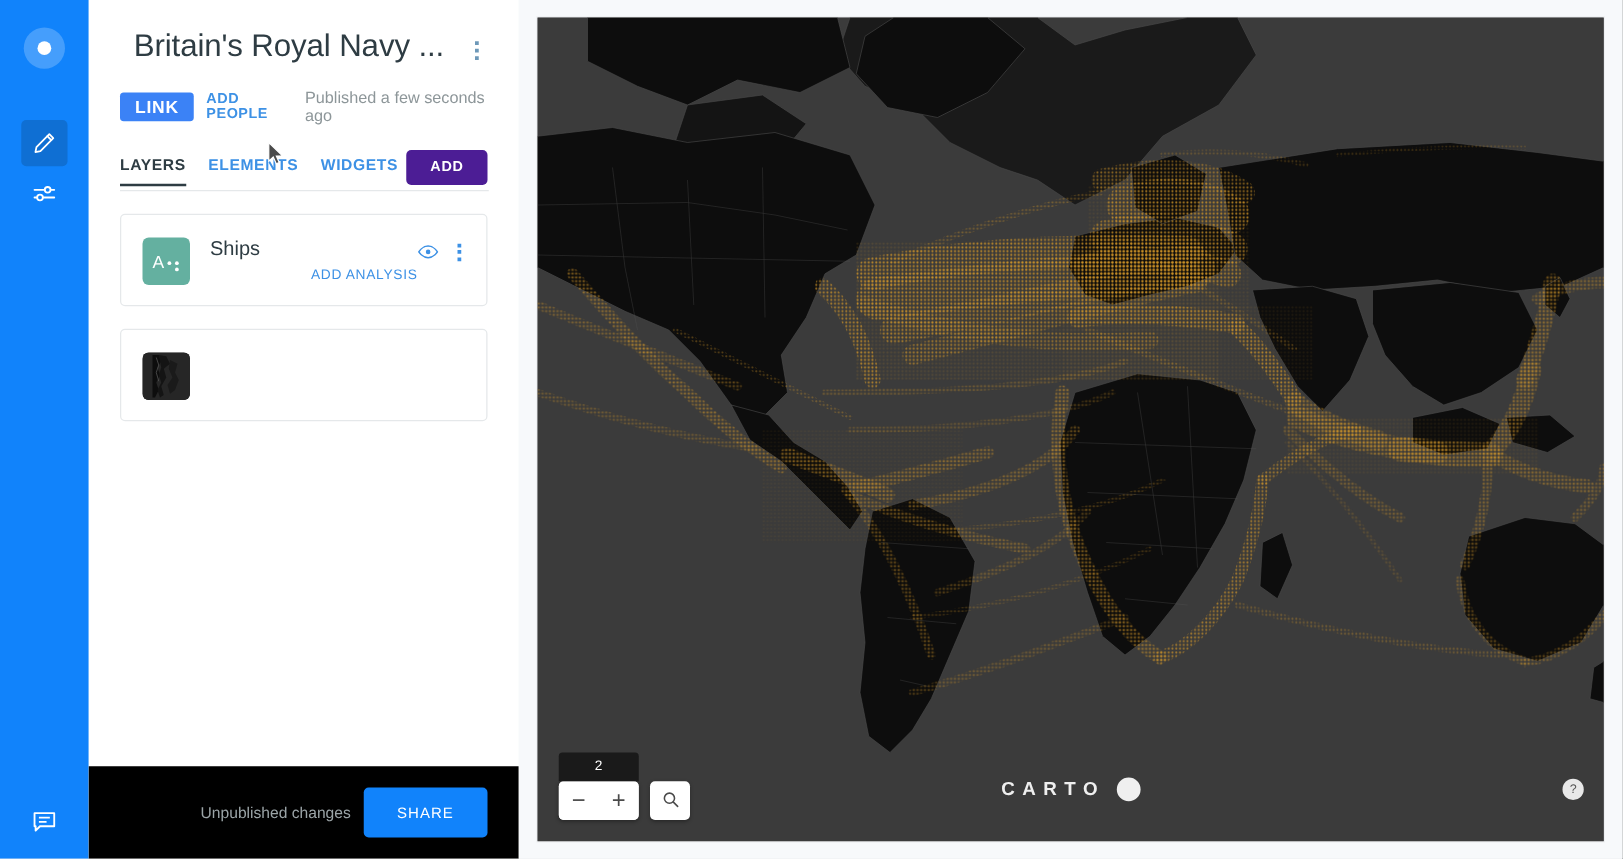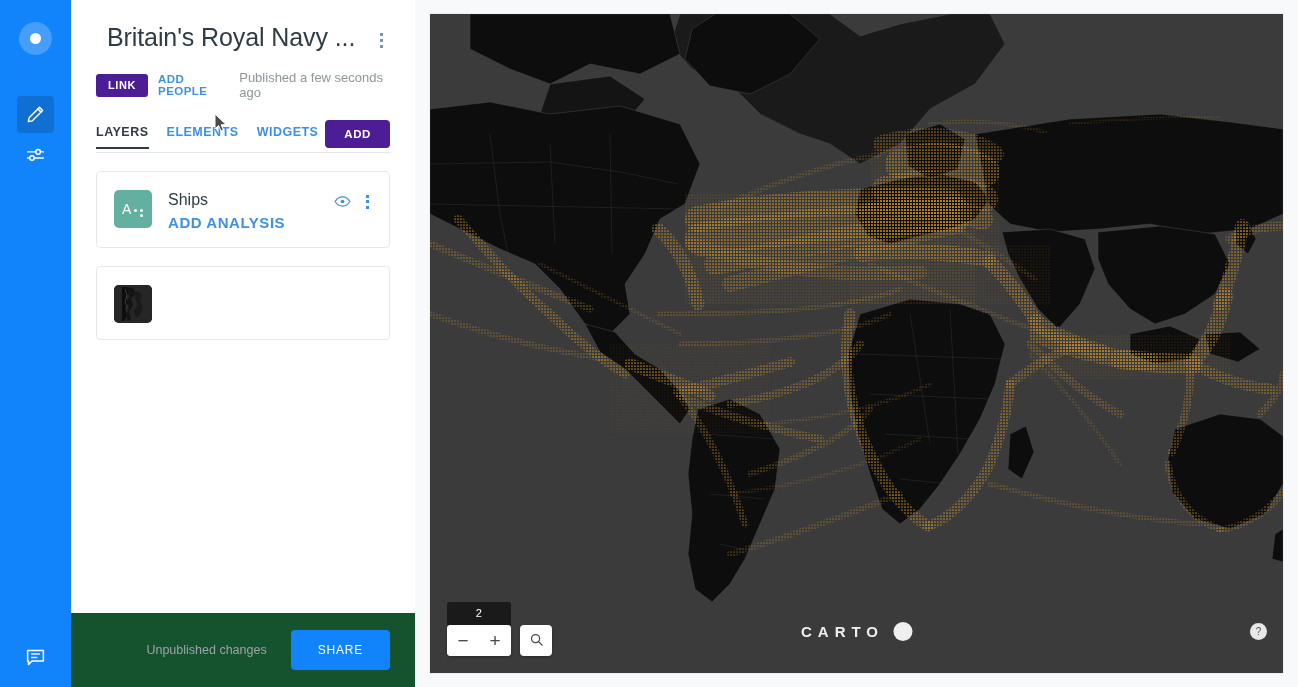--- a/index.html
+++ b/index.html
@@ -54,22 +54,22 @@
   }
   .kebab-title {
     width: 20px; height: 22px; margin-top: 6px;
     display: flex; flex-direction: column; align-items: center; justify-content: center;
     gap: 3px; cursor: pointer; flex: 0 0 20px;
   }
   .kebab-title span { width: 3px; height: 3px; background: #6D98B8; display: block; }
 
   .meta-row { display: flex; align-items: center; margin-top: 18px; gap: 10px; }
   .badge-link {
-    background: #4c1d95; color: #ffffff;
-    font-size: 11px; font-weight: 700; letter-spacing: 0.6px;
+    background: #3b82f6; color: #ffffff;
+    font-size: 14px; font-weight: 700; letter-spacing: 0.6px;
     padding: 5px 12px 5px 12px; border-radius: 3px;
     line-height: 13px; cursor: pointer;
   }
   .add-people {
     color: #3D91E5; font-size: 11.5px; font-weight: 700;
     letter-spacing: 0.45px; cursor: pointer;
   }
   .published {
     color: #8D9699; font-size: 13px; font-weight: 400; letter-spacing: 0px;
   }
@@ -118,22 +118,22 @@
   .layer-thumb .dots { display: grid; grid-template-columns: 4px 4px; gap: 2px; }
   .layer-thumb .dots i { width: 3px; height: 3px; background: #fff; border-radius: 50%; display: block; }
   .layer-thumb .dots i.hide { background: transparent; }
   .basemap-thumb {
     width: 38px; height: 38px; border-radius: 5px; flex: 0 0 38px;
     background: #1c1c1c; overflow: hidden; position: relative;
   }
   .layer-text { margin-left: 16px; flex: 1; min-width: 0; }
   .layer-name { font-size: 16px; color: #2E3C43; line-height: 20px; font-weight: 400; }
   .layer-sub-link {
-    font-size: 15px; font-weight: 700; letter-spacing: 0.55px;
-    color: #3D91E5; margin-top: 4px; cursor: pointer;
+    font-size: 11px; font-weight: 400; letter-spacing: 0.55px;
+    color: #3D91E5; margin-top: 4px; cursor: pointer; text-align: right;
   }
   .layer-sub { font-size: 13px; color: #8D9699; margin-top: 2px; }
   .layer-actions { display: flex; align-items: center; gap: 9px; margin-top: 3px; }
   .icon-btn { cursor: pointer; display: flex; align-items: center; justify-content: center; }
   .kebab-blue { width: 14px; display: flex; flex-direction: column; align-items: center; gap: 2.5px; cursor: pointer; }
   .kebab-blue span { width: 3px; height: 3px; background: #3D91E5; display: block; }
 
   .analysis-row {
     margin: 0 15px 15px 15px;
     border: 1px solid #E5E8EA; border-radius: 3px;
@@ -143,21 +143,21 @@
   .node-id {
     font-size: 11.5px; color: #9BA4A7; letter-spacing: 0.3px;
     display: flex; align-items: center; gap: 4px;
   }
   .node-query { font-size: 13px; color: #5D6C72; margin-left: 15px; }
 
   
   .panel-foot {
     position: absolute; left: 0; right: 0; bottom: 0;
     height: 74px; display: flex; align-items: center; justify-content: flex-end;
-    padding-right: 25px; gap: 24px; background: #14532d;
+    padding-right: 25px; gap: 10px; background: #000000;
   }
   .unpublished { font-size: 12.5px; color: #9BA4A7; }
   .btn-share {
     background: #1183fb; color: #fff; border: 0; border-radius: 4px;
     font-size: 12px; font-weight: 400; letter-spacing: 0.8px;
     padding: 13px 27px; cursor: pointer;
     font-family: "Liberation Sans", sans-serif;
   }
 
   

